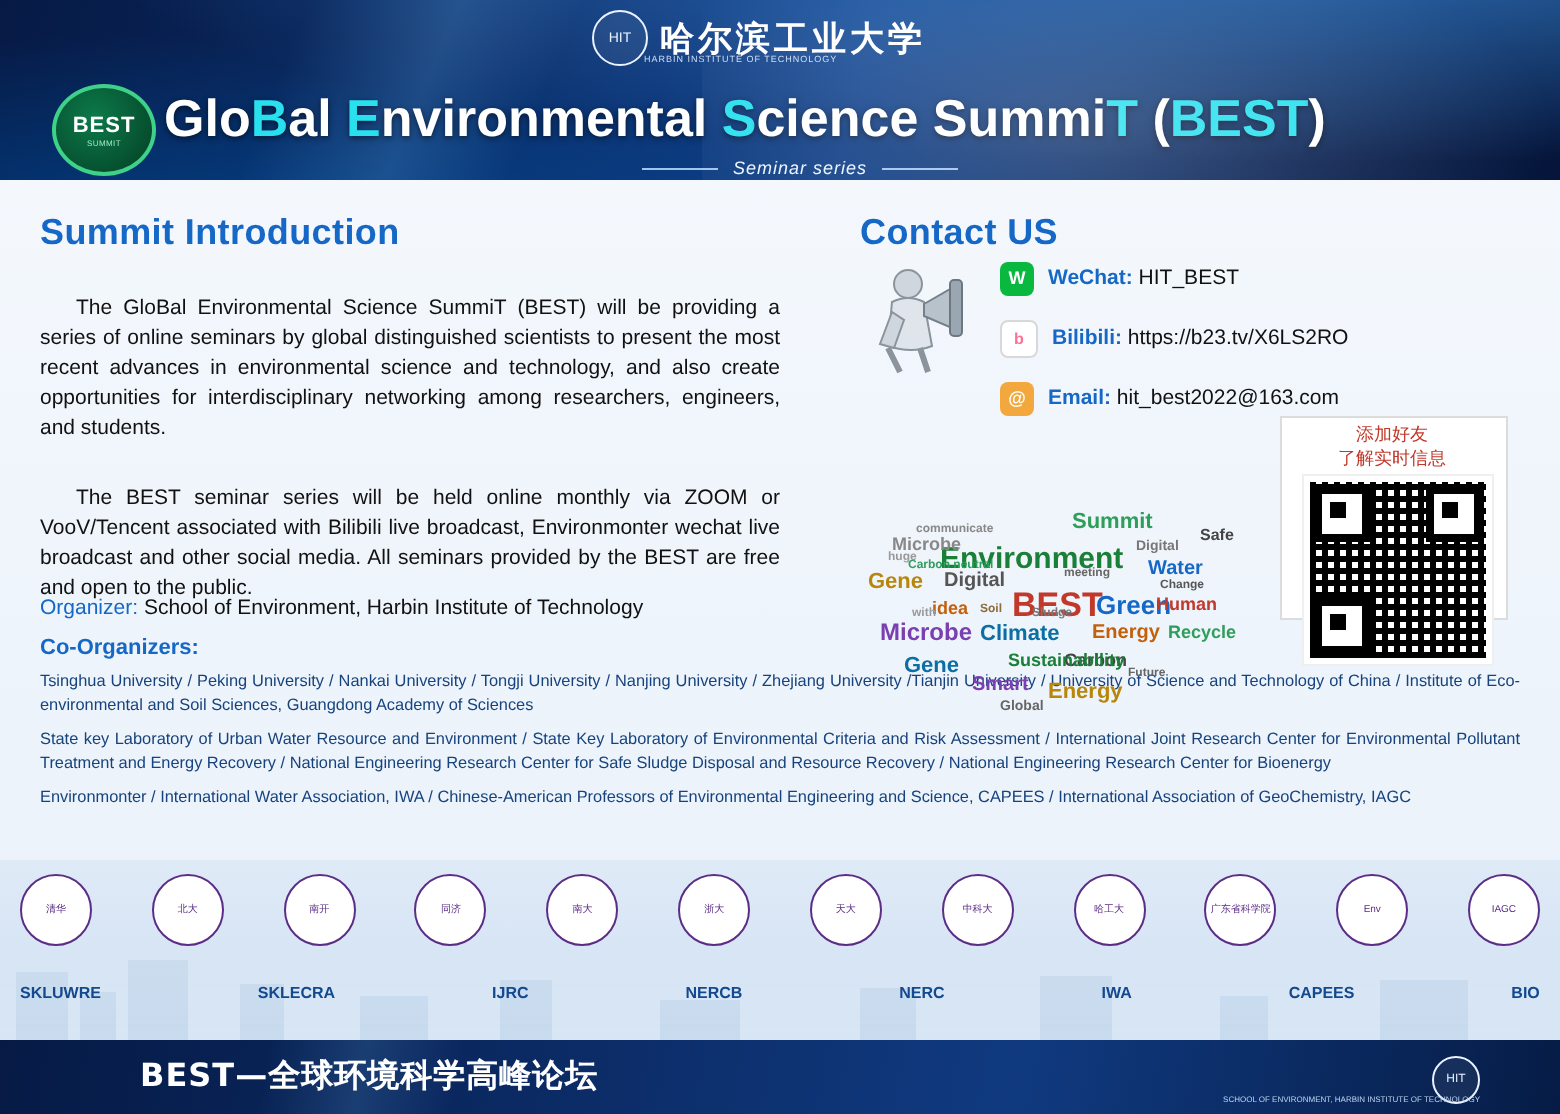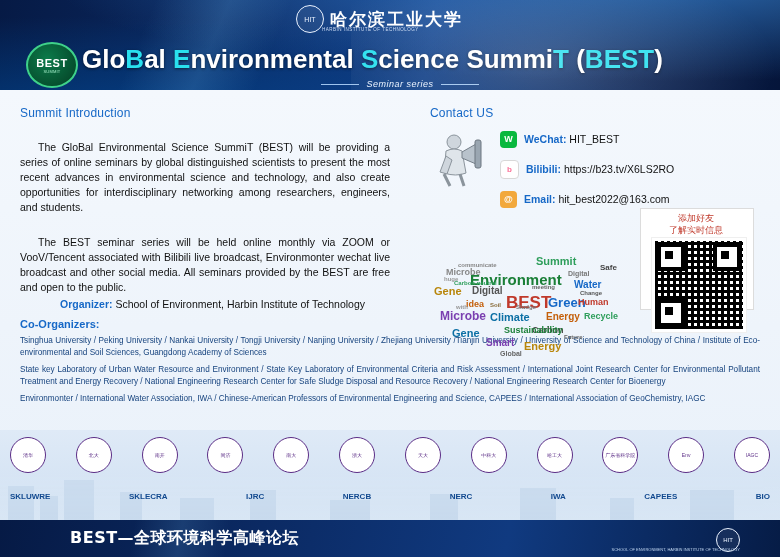--- a/index.html
+++ b/index.html
@@ -66,32 +66,32 @@
   .title-sub .rule{display:inline-block;width:38px;height:1px;background:#9fc4ee;vertical-align:middle;margin:0 7px;}
 
   
   .body{
     position:absolute;left:0;top:90px;width:780px;height:430px;
     background:linear-gradient(180deg,#f4f8fd 0%,#eef4fb 55%,#e9f1fa 100%);
   }
 
   
   .h2{
-    font-size:12px;font-weight:normal;color:#1668c7;letter-spacing:.2px;
+    font-size:18px;font-weight:bold;color:#1668c7;letter-spacing:.2px;
   }
   .sec-intro{position:absolute;left:20px;top:16px;width:370px;}
   .para{
     font-size:10.5px;line-height:15px;color:#111111;text-align:justify;
     margin-top:20px;text-indent:18px;
   }
   .org{
     position:absolute;left:20px;top:208px;width:380px;
     font-size:10.5px;color:#111;
   }
-  .org .lbl{color:#1668c7;font-weight:bold;margin-left:40px;}
+  .org .lbl{color:#1668c7;font-weight:normal;}
   .coorg-title{
     position:absolute;left:20px;top:228px;font-size:11px;font-weight:bold;color:#1668c7;
   }
   .coorg-body{
     position:absolute;left:20px;top:245px;width:740px;
     font-size:8.2px;line-height:11.5px;color:#16437e;text-align:justify;
   }
   .coorg-body p{margin:0 0 6px 0;}
 
   

